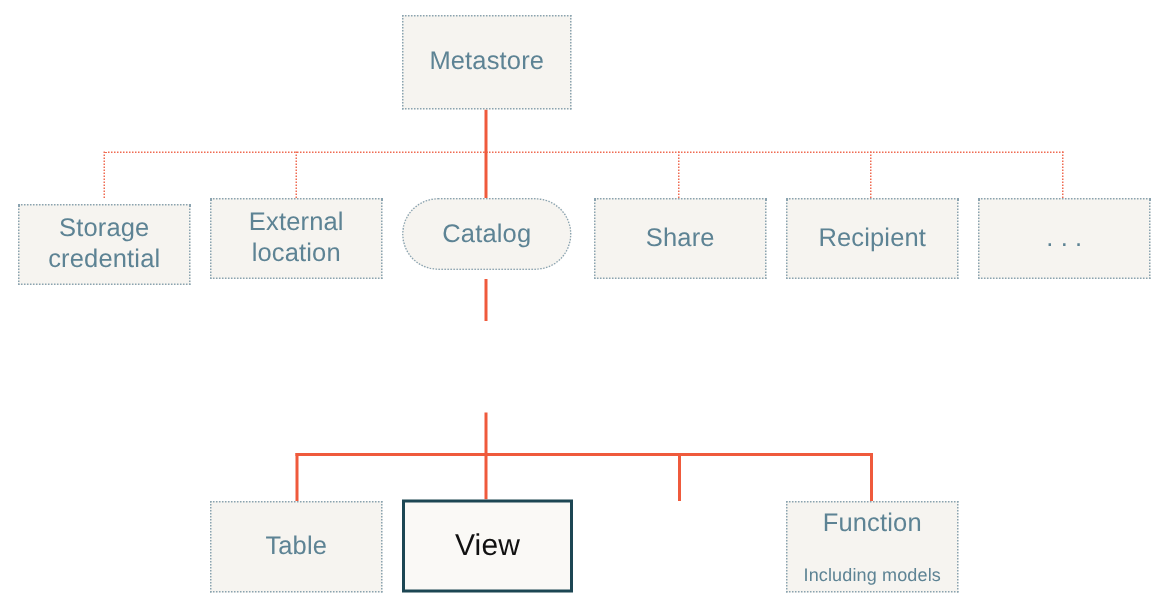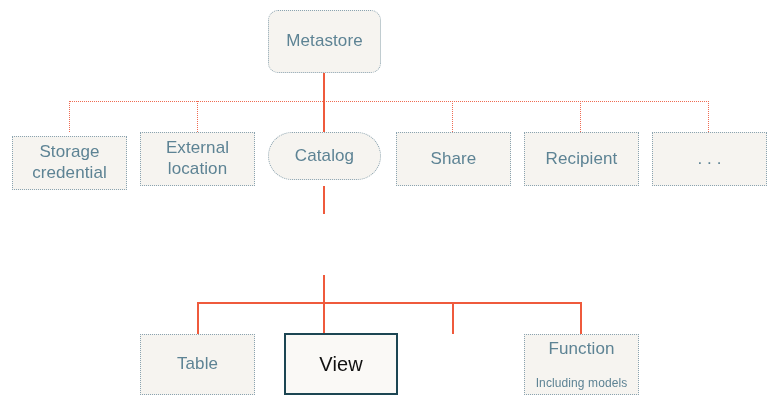--- a/index.html
+++ b/index.html
@@ -93,21 +93,21 @@
 
   <div class="line v-solid" style="left:323px; top:186px; height:28px;"></div>
 
   <div class="line v-solid" style="left:323px; top:275px; height:28px;"></div>
   <div class="line h-solid" style="left:197px; top:302px; width:385px;"></div>
   <div class="line v-solid" style="left:197px; top:302px; height:32px;"></div>
   <div class="line v-solid" style="left:323px; top:302px; height:31px;"></div>
   <div class="line v-solid" style="left:452px; top:302px; height:32px;"></div>
   <div class="line v-solid" style="left:580px; top:302px; height:32px;"></div>
 
-  <div class="node" style="left:268px; top:10px; width:113px; height:63px;border-radius:10px;">
+  <div class="node" style="left:268px; top:10px; width:113px; height:63px;">
     <span class="label">Metastore</span>
   </div>
 
   <div class="node" style="left:12px; top:136px; width:115px; height:54px;">
     <span class="label">Storage credential</span>
   </div>
 
   <div class="node" style="left:140px; top:132px; width:115px; height:54px;">
     <span class="label">External location</span>
   </div>
@@ -126,21 +126,21 @@
 
   <div class="node" style="left:652px; top:132px; width:115px; height:54px;">
     <span class="label">. . .</span>
   </div>
 
 
   <div class="node" style="left:140px; top:334px; width:115px; height:61px;">
     <span class="label">Table</span>
   </div>
 
-  <div class="node highlight" style="left:284px; top:333px; width:114px; height:62px;">
+  <div class="node highlight" style="left:268px; top:333px; width:114px; height:62px;">
     <span class="label">View</span>
   </div>
 
 
   <div class="node" style="left:524px; top:334px; width:115px; height:61px;">
     <span class="label">Function</span>
     <span class="sublabel">Including models</span>
   </div>
 
 </div>

